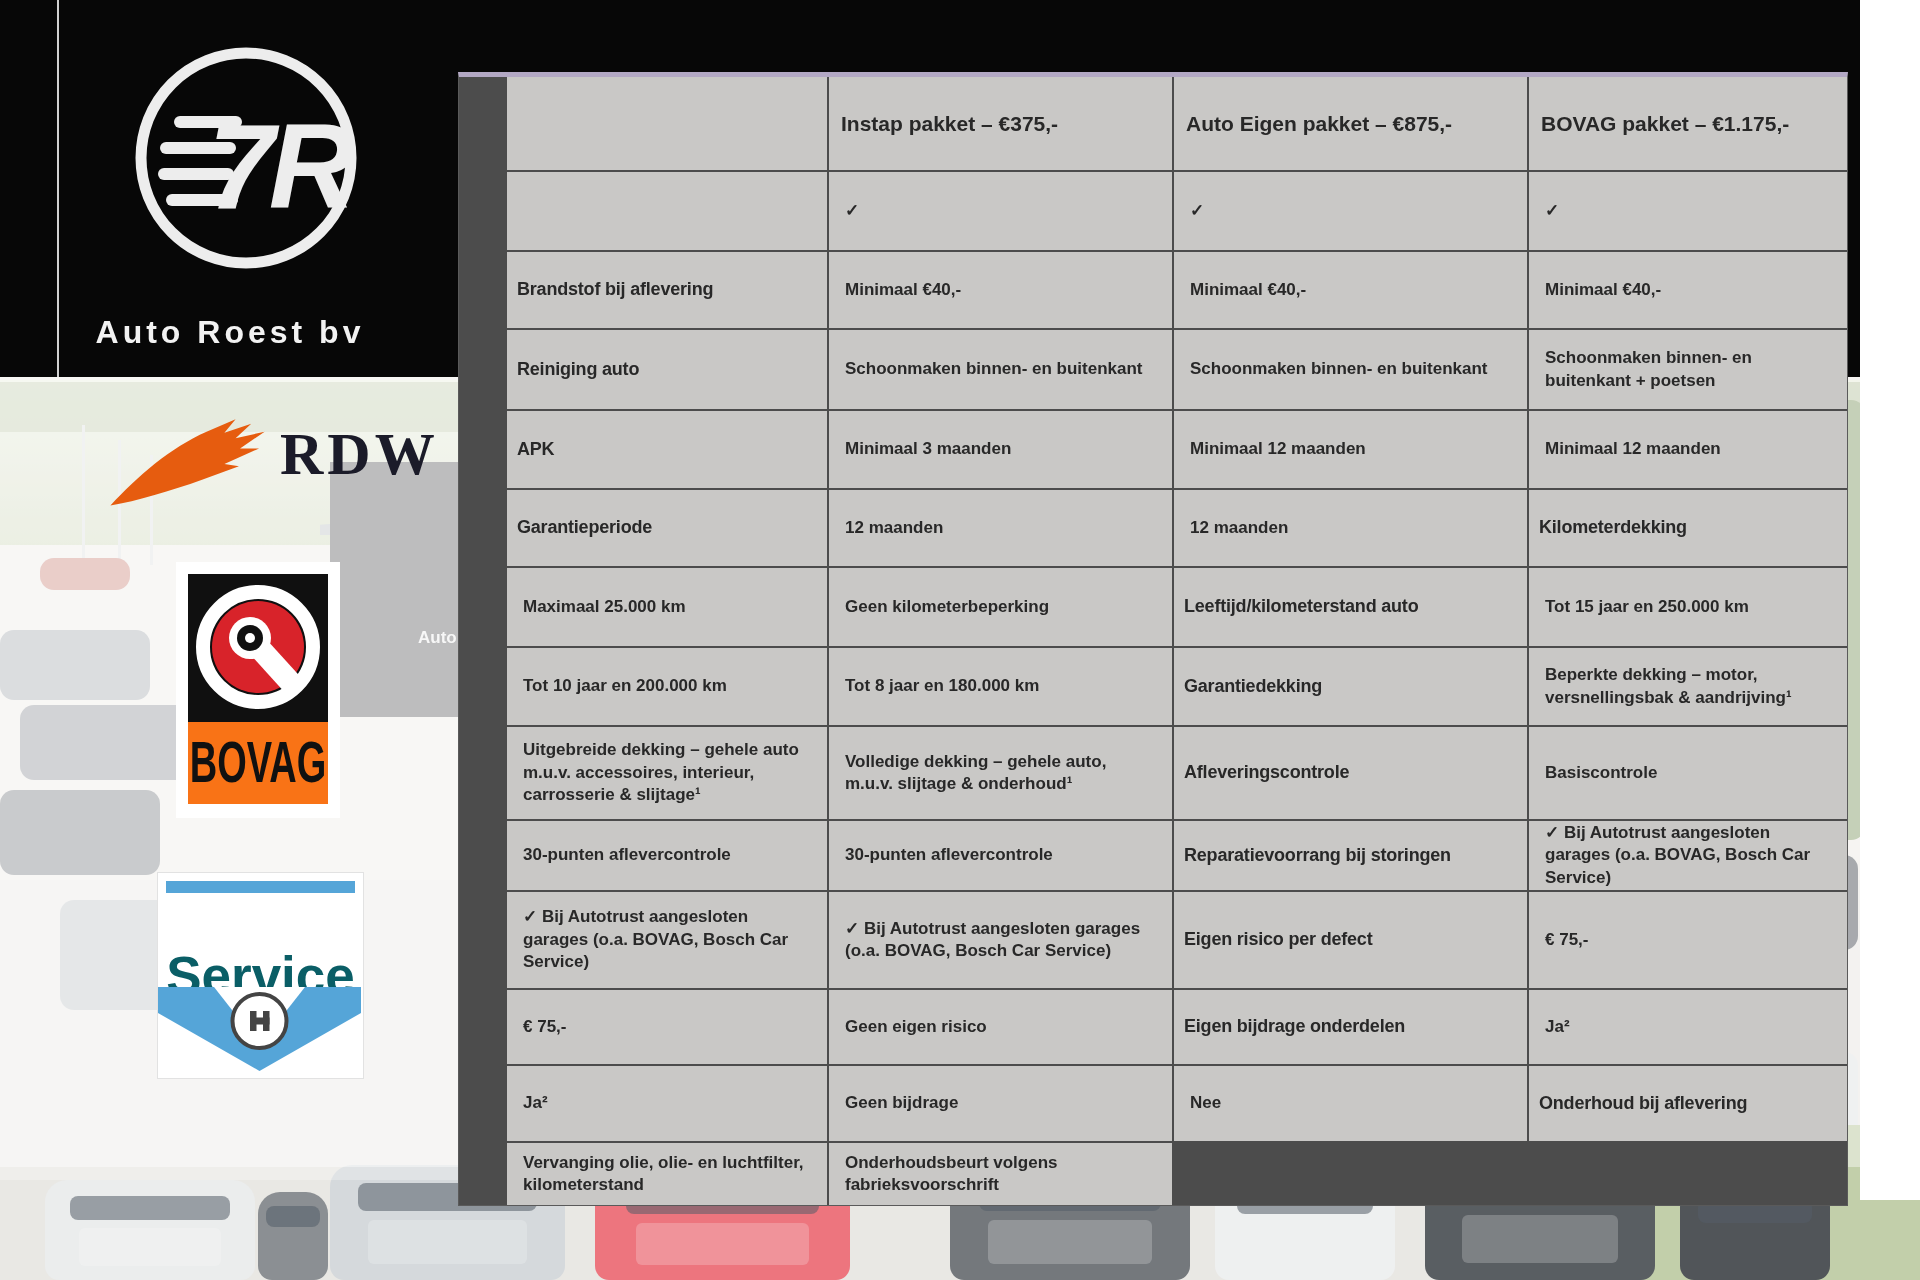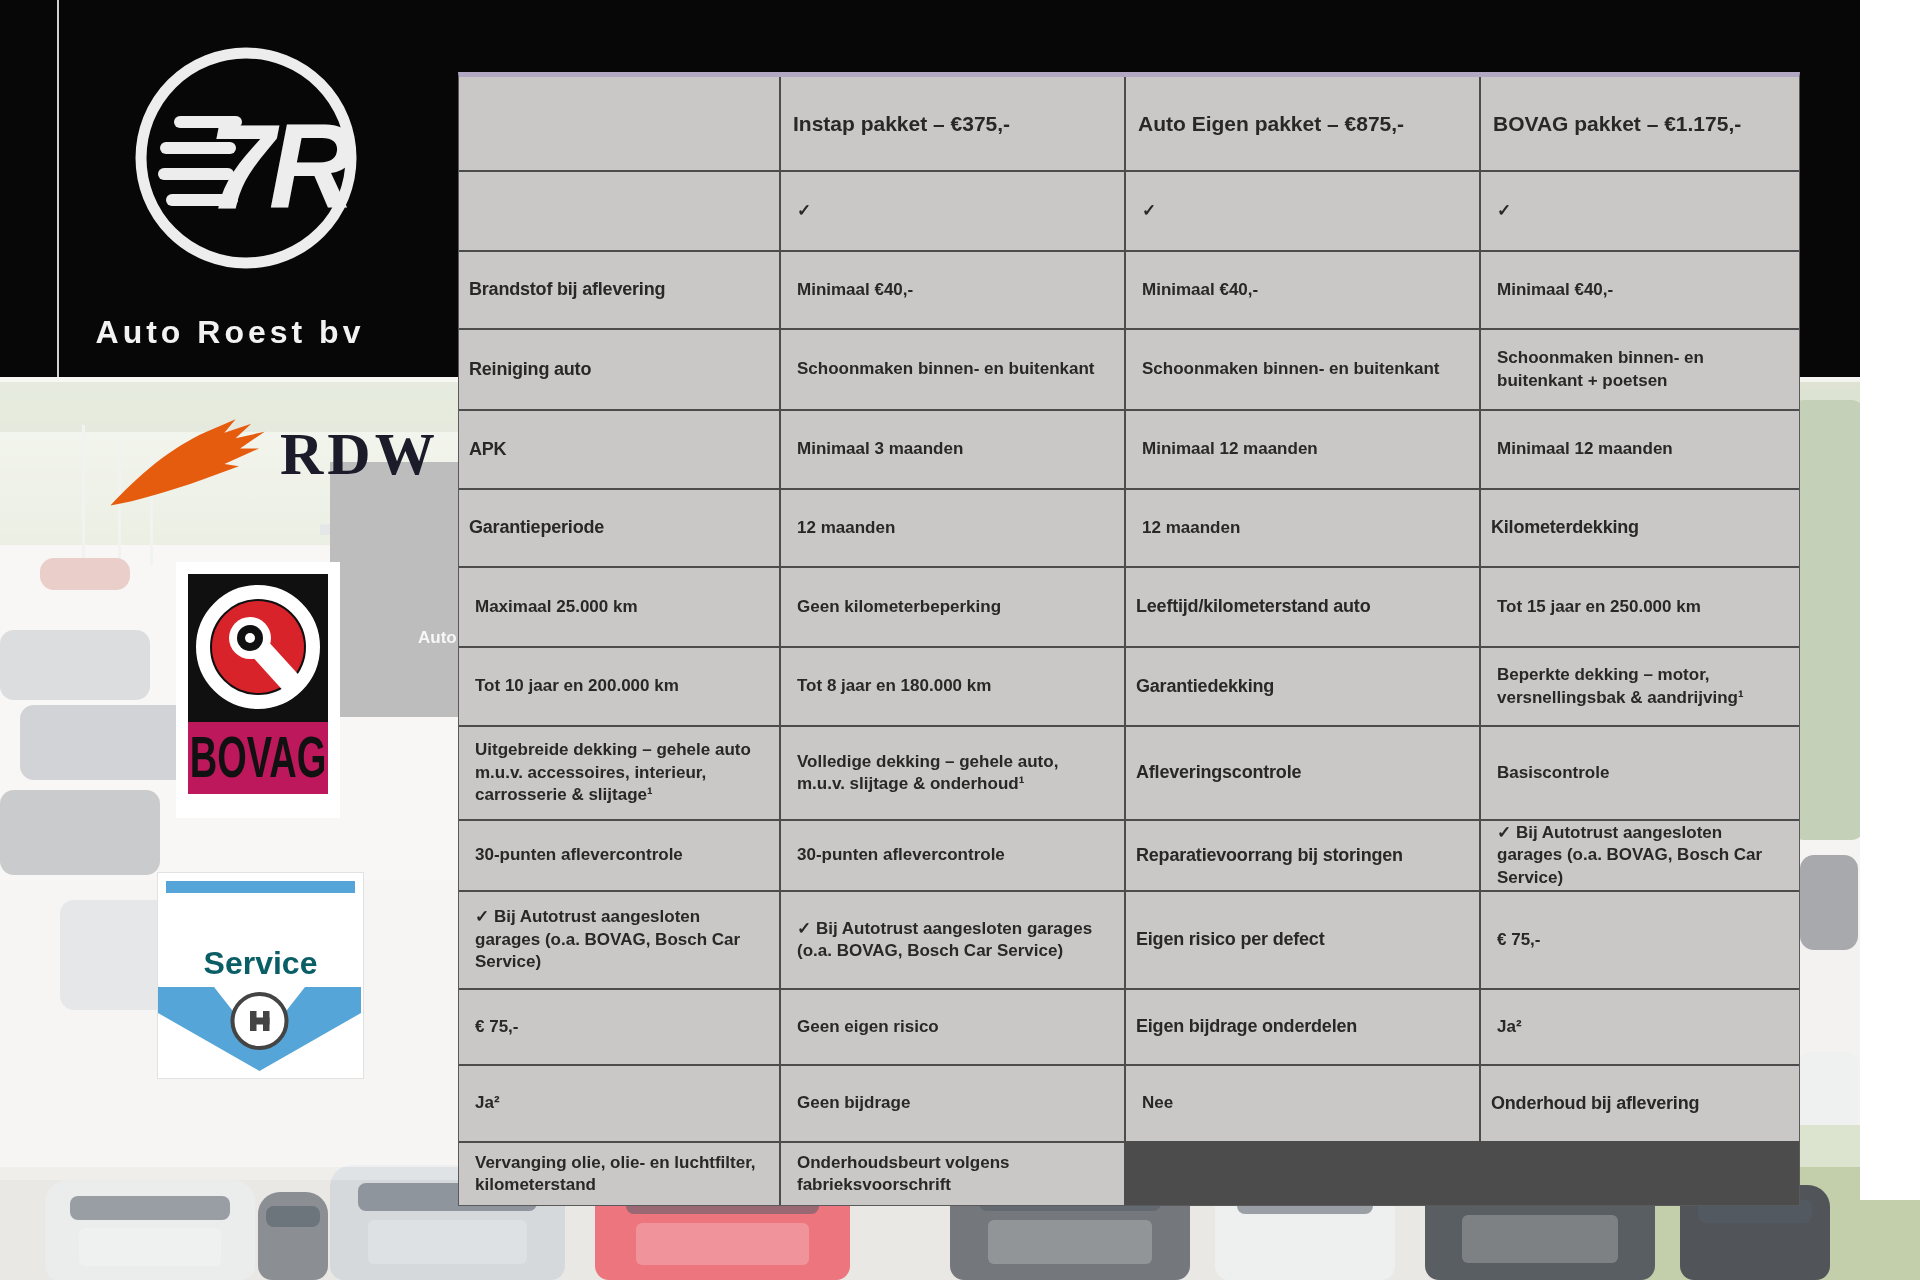--- a/index.html
+++ b/index.html
@@ -40,42 +40,42 @@
     font-size:32px;font-weight:bold;letter-spacing:4px;}
 
   
   .rdw{left:108px;top:416px;width:320px;height:104px;}
   .rdw-text{position:absolute;left:172px;top:4px;font-family:"Liberation Serif",serif;
     font-weight:bold;font-size:60px;color:#1b1b29;letter-spacing:4px;text-align:center;}
 
   
   .bovag{left:176px;top:562px;width:164px;height:256px;background:#fff;}
   .bovag-mark{position:absolute;left:12px;top:12px;width:140px;height:148px;background:#101010;}
-  .bovag-yellow{position:absolute;left:12px;top:160px;width:140px;height:72px;background:#be185d;
+  .bovag-yellow{position:absolute;left:12px;top:160px;width:140px;height:82px;background:#f97316;
     display:flex;align-items:center;justify-content:center;}
   .bovag-word{color:#111;font-weight:bold;font-size:38px;letter-spacing:0;
     transform:scaleY(1.5);}
 
   
   .bosch{left:157px;top:872px;width:205px;height:205px;background:#fff;border:1px solid #e2e2e2;}
   .bosch-bar{position:absolute;left:8px;top:8px;right:8px;height:12px;background:#55a5d8;}
   .bosch-word{position:absolute;left:0;top:26px;width:100%;text-align:center;
     color:#dd2a30;font-weight:bold;font-size:42px;letter-spacing:1px;}
   .bosch-service{position:absolute;left:0;top:72px;width:100%;text-align:center;
-    color:#0a5e66;font-weight:bold;font-size:32px;}
+    color:#0a5e66;font-weight:bold;font-size:53px;}
   .bosch-v{position:absolute;left:0;bottom:4px;}
 
   
   .pkg-table{
     left:458px;top:72px;
     display:grid;
     grid-template-columns:320px 343px 353px 318px;
     grid-template-rows:93px 78px 76px 79px 77px 76px 78px 77px 92px 69px 96px 74px 75px 62px;
     gap:2px;background:#4c4c4c;
-    border:1px solid #5a5a5a;border-top:5px solid #b3a8c4;
+    border:1px solid #5a5a5a;border-top:5px solid #b3a8c4;padding-left:48px;
   }
   .cell{
     background:#c9c8c6;display:flex;align-items:center;
     padding:6px 16px;color:#282828;font-weight:bold;
     font-size:17px;line-height:1.32;
   }
   .cell.head{font-size:21px;padding-left:12px;}
   .cell.label{font-size:18px;padding-left:10px;padding-right:6px;letter-spacing:-0.2px;}
 </style>
 </head>

